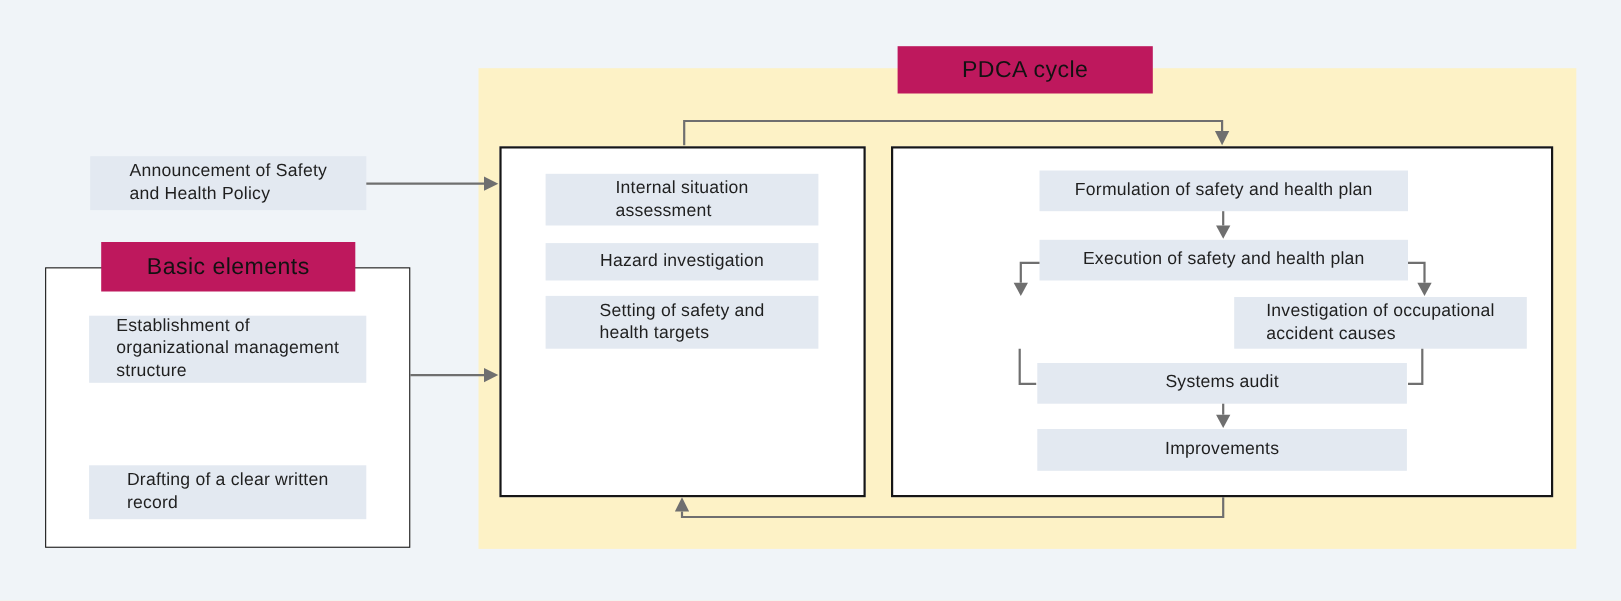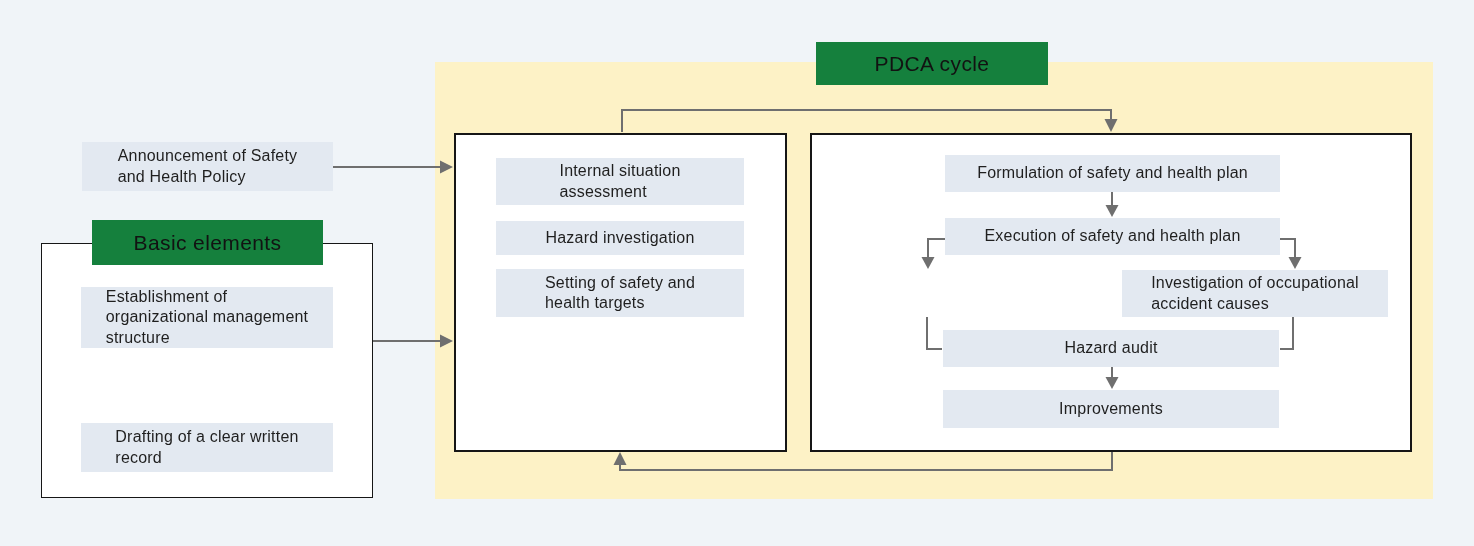--- a/index.html
+++ b/index.html
@@ -16,21 +16,21 @@
     position:absolute;background:#ffffff;border:2px solid #161616;
     box-sizing:border-box;
   }
   .assessment-box{left:454px;top:133px;width:333px;height:319px;}
   .plan-do-box{left:810px;top:133px;width:602px;height:319px;}
   .outline-box{
     position:absolute;left:41px;top:243px;width:332px;height:255px;
     background:#ffffff;border:1px solid #161616;box-sizing:border-box;
   }
   .gold-title{
-    position:absolute;background:#15803d;color:#121212;
+    position:absolute;background:#be185d;color:#121212;
     display:flex;align-items:center;justify-content:center;
     font-size:21px;letter-spacing:0.4px;text-align:center;
   }
   .pdca-title{left:816px;top:42px;width:232px;height:43px;}
   .basic-title{left:92px;top:220px;width:231px;height:45px;}
   .item{
     position:absolute;background:#e3e9f1;color:#1f1f1f;
     display:flex;align-items:center;justify-content:center;
     text-align:left;font-size:16px;line-height:1.28;letter-spacing:0.2px;
     white-space:pre-line;box-sizing:border-box;padding:2px 6px;
@@ -82,21 +82,21 @@
   <div class="item as-item-1">Internal situation
 assessment</div>
   <div class="item as-item-2">Hazard investigation</div>
   <div class="item as-item-3">Setting of safety and
 health targets</div>
 
   <div class="item pd-item-1">Formulation of safety and health plan</div>
   <div class="item pd-item-2">Execution of safety and health plan</div>
   <div class="item pd-item-4">Investigation of occupational
 accident causes</div>
-  <div class="item pd-item-5">Hazard audit</div>
+  <div class="item pd-item-5">Systems audit</div>
   <div class="item pd-item-6">Improvements</div>
 
   <svg class="connectors" viewBox="0 0 1474 546" xmlns="http://www.w3.org/2000/svg">
 
     <line x1="333" y1="167" x2="441" y2="167"></line>
     <polygon points="453,167 440,160.5 440,173.5"></polygon>
 
     <line x1="373" y1="341" x2="441" y2="341"></line>
     <polygon points="453,341 440,334.5 440,347.5"></polygon>
 

